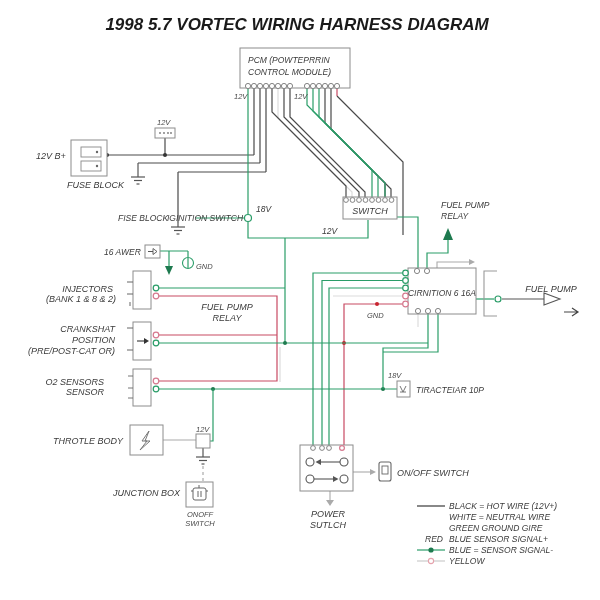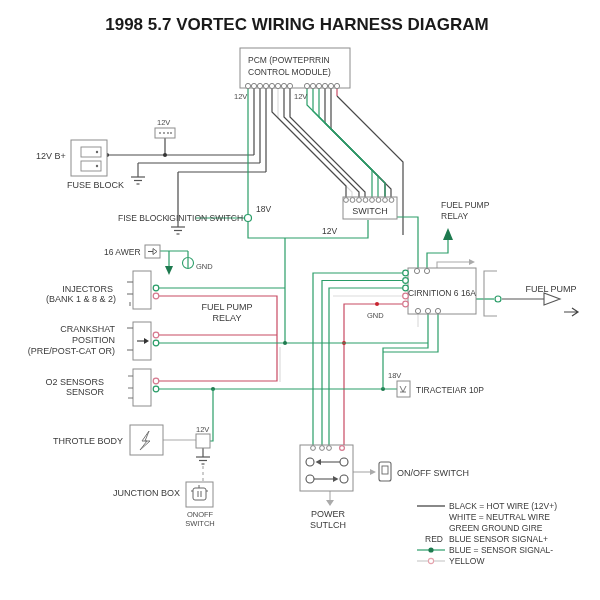--- a/index.html
+++ b/index.html
@@ -1,16 +1,16 @@
 <!DOCTYPE html>
 <html><head>
 <meta charset="utf-8">
 <style>
   html,body{margin:0;padding:0;background:#ffffff;}
-  .stage{position:relative;width:600px;height:600px;background:#ffffff;font-family:"Liberation Sans",sans-serif;}
+  .stage{position:relative;width:600px;height:600px;background:#ffffff;font-family:"Liberation Sans",sans-serif;font-style:italic;}
   svg{position:absolute;top:0;left:0;}
   text{font-family:"Liberation Sans",sans-serif;fill:#333;}
   .ttl{font-size:17px;font-weight:bold;fill:#1a1a1a;}
   .lab{font-size:9px;fill:#3a3a3a;}
   .lab2{font-size:8.5px;fill:#3a3a3a;}
   .sm{font-size:7.5px;fill:#4a4a4a;}
   .box{fill:#ffffff;stroke:#8c8c8c;stroke-width:1;}
   .wk{stroke:#4a4a4a;stroke-width:1.2;fill:none;}
   .wg{stroke:#2a9d68;stroke-width:1.2;fill:none;}
   .wr{stroke:#c84a63;stroke-width:1.2;fill:none;}

